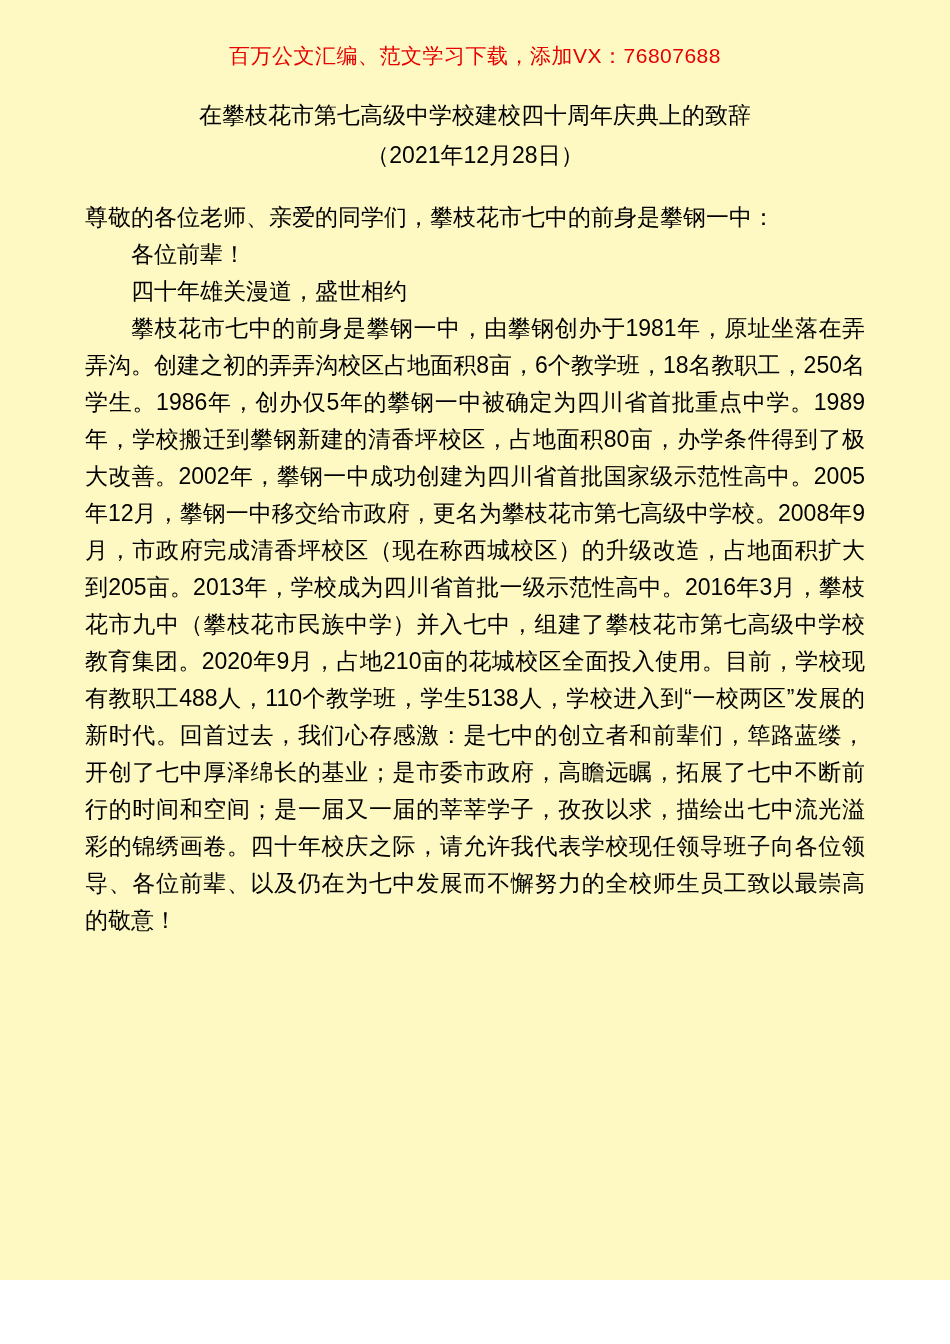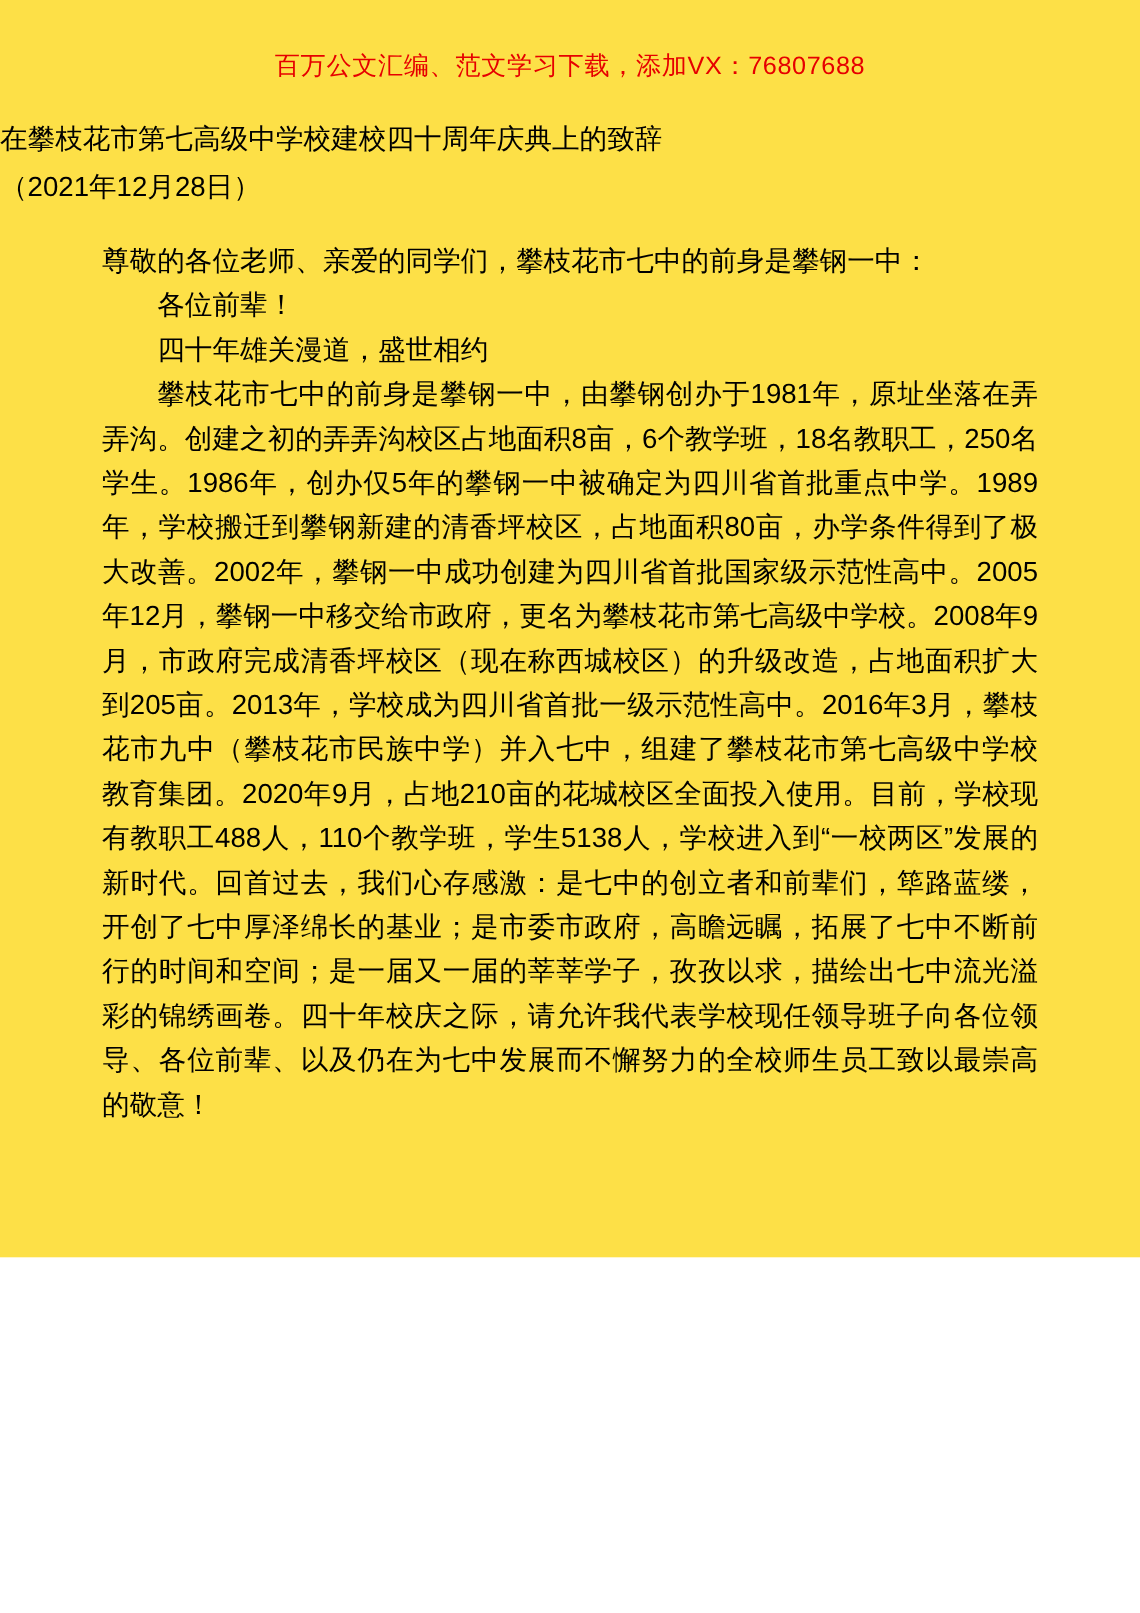--- a/index.html
+++ b/index.html
@@ -3,37 +3,37 @@
 <meta charset="utf-8">
 <style>
   html, body {
     margin: 0;
     padding: 0;
     background: #ffffff;
   }
   .page {
     position: relative;
     width: 950px;
-    height: 1048px;
-    background: #fde047;
+    height: 1280px;
+    background: #fef9c3;
     color: #000000;
     font-family: "Liberation Sans", sans-serif;
     overflow: hidden;
   }
   .watermark {
     padding-top: 42px;
     text-align: center;
     font-size: 21px;
     line-height: 27px;
     color: #e60000;
     letter-spacing: 0.5px;
   }
   .head-block {
     margin-top: 26px;
-    text-align: left;
+    text-align: center;
     font-size: 23px;
     line-height: 40px;
   }
   .head-block .title-line {
     margin: 0;
     font-size: 23px;
     font-weight: 500;
   }
   .head-block .sub-line {
     font-weight: 400;

